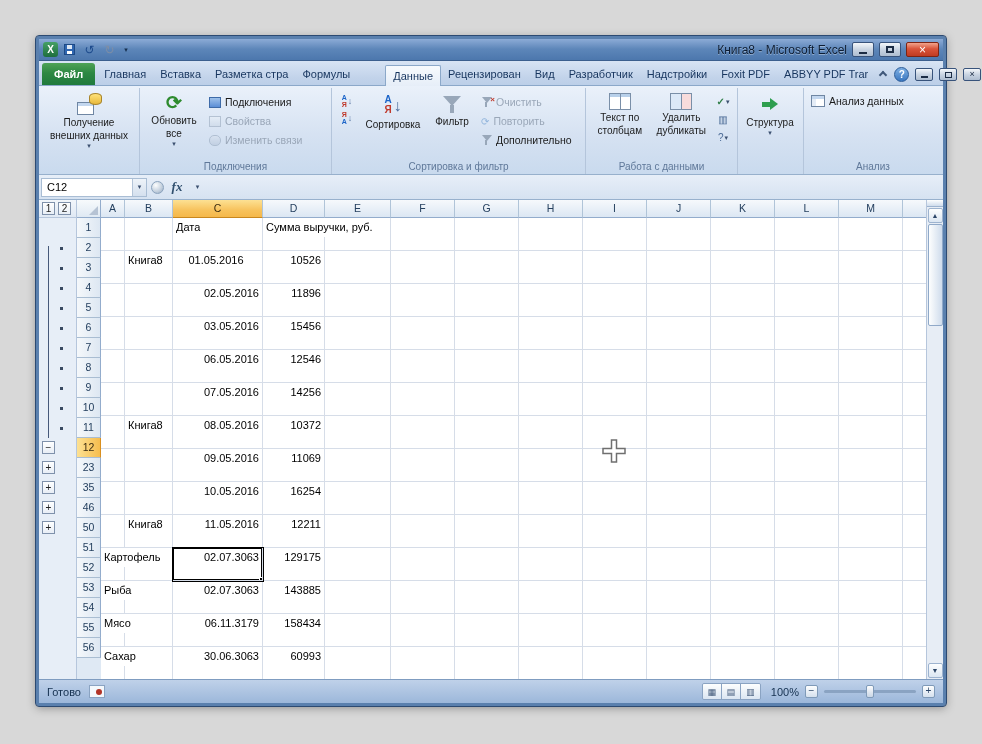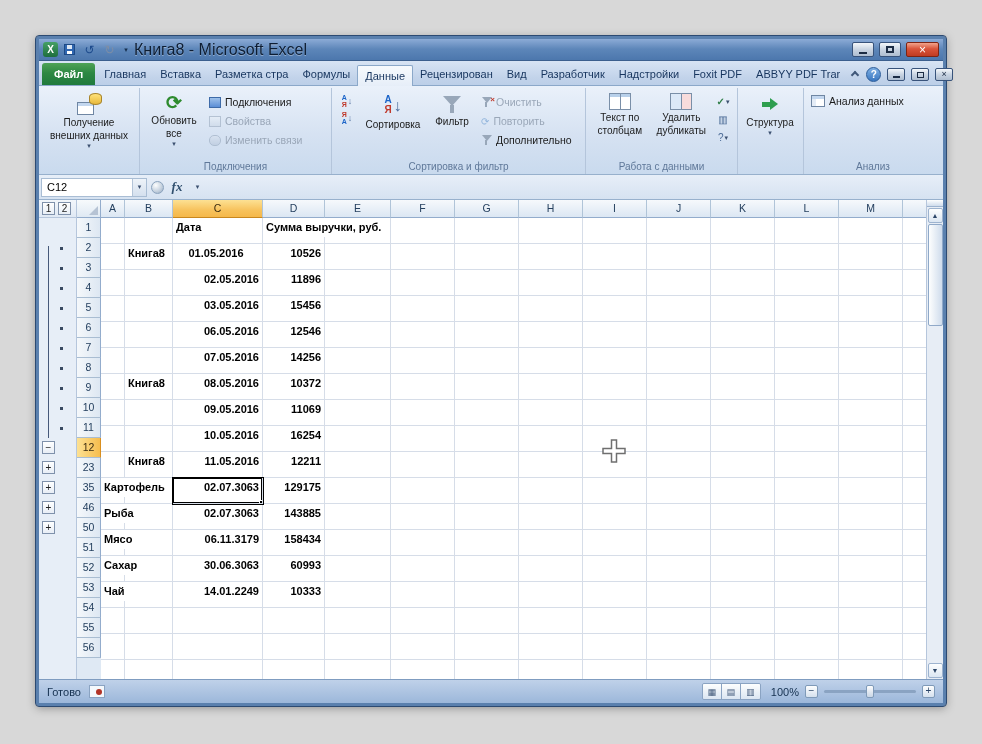--- a/index.html
+++ b/index.html
@@ -25,37 +25,37 @@
   }
   .ic-xl { width: 15px; height: 15px; border-radius: 3px; background: linear-gradient(#45a065,#1e6e3e);
     color:#fff; font-size: 10px; font-weight: bold; display:flex; align-items:center; justify-content:center; }
   .qatbtn { width: 17px; height: 16px; display:flex; align-items:center; justify-content:center;
     font-size: 12px; color: #1c4a8c; border-radius: 2px; }
   .qatbtn.dim { color: #7d8ea6; }
   .ic-save { width: 11px; height: 11px; background: #2f66b0; border: 1px solid #1d4a86; position: relative; }
   .ic-save:before { content:""; position:absolute; left:2px; top:0; width:5px; height:4px; background:#dce7f4; }
   .ic-save:after  { content:""; position:absolute; left:2px; bottom:0; width:5px; height:3px; background:#fff; }
   .qcaret { font-size: 7px; color: #17304f; width: 10px; text-align:center; }
-  .title { flex: 1; text-align: left; font-size: 16px; color: #0d1d33; text-shadow: 0 1px 0 rgba(255,255,255,.35); white-space: nowrap; }
+  .title { flex: 1; text-align: right; font-size: 12px; color: #0d1d33; text-shadow: 0 1px 0 rgba(255,255,255,.35); white-space: nowrap; }
   .wbtn { width: 22px; height: 15px; border: 1px solid #38537b; border-radius: 2px; margin-left: 2px;
     background: linear-gradient(#f4f7fa,#c9d4e2 50%,#aebdd0); display:flex; align-items:center; justify-content:center;
     font-size: 10px; color: #1c2c44; line-height: 1; }
   .wbtn .bar { width: 8px; height: 2px; background: #1c2c44; margin-top: 6px; }
   .wbtn .box { width: 8px; height: 7px; border: 2px solid #1c2c44; }
   .wbtn.close { width: 33px; background: linear-gradient(#f2a48c,#d9543a 45%,#c03b22); color:#fff; font-size: 12px; border-color:#7e2413; }
 
   
   .tabrow {
     height: 25px; flex: none; display: flex; align-items: flex-end;
     background: linear-gradient(#d8e4f4, #c2d3ea 70%, #bccfe8);
     border-bottom: 1px solid #8ba8c9; padding: 2px 3px 0 3px; position: relative;
   }
   .rtab { font-size: 11px; color: #17355e; padding: 0 7px; line-height: 20px; height: 21px; white-space: nowrap; }
   .rtab.active { background: linear-gradient(#f7fafd,#e6eef8); border: 1px solid #8ba8c9; border-bottom: none;
-    border-radius: 2px 2px 0 0; margin-bottom: -1px; position: relative; z-index: 2; }
+    border-radius: 2px 2px 0 0; margin-bottom: -1px; position: relative; z-index: 2; margin-left: 28px; }
   .rtab.file { background: linear-gradient(#4fa256,#2d8843 45%,#1f7a3c); color: #fff; font-weight: bold;
     border-radius: 3px 3px 0 0; margin-right: 2px; padding: 0 12px; height: 22px; line-height: 22px; }
   .tr-controls { margin-left: auto; display: flex; align-items: center; gap: 4px; padding: 0 2px 3px 0; }
   .ribchev { width: 15px; height: 14px; display:flex; align-items:flex-start; justify-content:center; }
   .ribchev i { width: 6px; height: 6px; border-left: 2px solid #41597a; border-top: 2px solid #41597a; transform: rotate(45deg); margin-top: 4px; }
   .helpbtn { width: 15px; height: 15px; border-radius: 50%; background: linear-gradient(#7fb0e4,#3a77c0);
     border: 1px solid #2b5c99; color: #fff; font-size: 10px; font-weight: bold; display:flex; align-items:center; justify-content:center; }
   .wbtn.small { width: 18px; height: 13px; font-size: 9px; }
   .wbtn.small .bar { width: 7px; height: 2px; margin-top: 5px; }
   .wbtn.small .box { width: 7px; height: 6px; border-width: 1.5px; }
@@ -149,21 +149,21 @@
   .rowhdr { height: 20px; flex: none; border-bottom: 1px solid #a9bdd2; border-right: 1px solid #93accc;
     background: linear-gradient(to right,#f5f8fb,#dde7f2); font-size: 10.5px; text-align: center; line-height: 19px; color: #25405f; }
   .rowhdr.hl { background: linear-gradient(to right,#fde193,#f6bd4e); border-right-color: #d98f1f; color: #3c2c10; }
 
   .cells-col { flex: 1; display: flex; flex-direction: column; overflow: hidden; }
   .colhdr-row { height: 18px; flex: none; display: flex; }
   .colhdr { border-right: 1px solid #b0c4d8; border-bottom: 1px solid #93accc;
     background: linear-gradient(#f6f9fc,#dce7f3); font-size: 10.5px; text-align: center; line-height: 17px; color: #25405f; flex: none; }
   .colhdr.hl { background: linear-gradient(#fde193,#f7c25c 60%,#f5b84a); border-bottom-color: #c8871e; color: #3c2c10; }
   .cells-body { flex: 1; overflow: hidden; }
-  .grow { display: flex; height: 26px; font-weight: bold; }
+  .grow { display: flex; height: 33px; }
   .gc { position: relative; border-right: 1px solid #d6dde8; border-bottom: 1px solid #d6dde8;
     font-size: 11px; line-height: 19px; color: #000; overflow: hidden; flex: none; background: #fff; }
   .gc.txt { padding-left: 3px; }
   .gc.num { text-align: right; padding-right: 3px; }
   .gc.spilla { overflow: visible; z-index: 2; }
   .gc .sp { position: absolute; left: 3px; top: 0; line-height: 19px; white-space: nowrap; background: #fff; padding-right: 2px; z-index: 2; }
   .gc.sel { box-shadow: inset 0 0 0 1px #000, 0 0 0 1px #000; z-index: 3; }
   .handle { position: absolute; right: -2px; bottom: -2px; width: 5px; height: 5px; background: #000; border: 1px solid #fff; z-index: 4; }
   .gc.fillc { border-right: none; }
 

